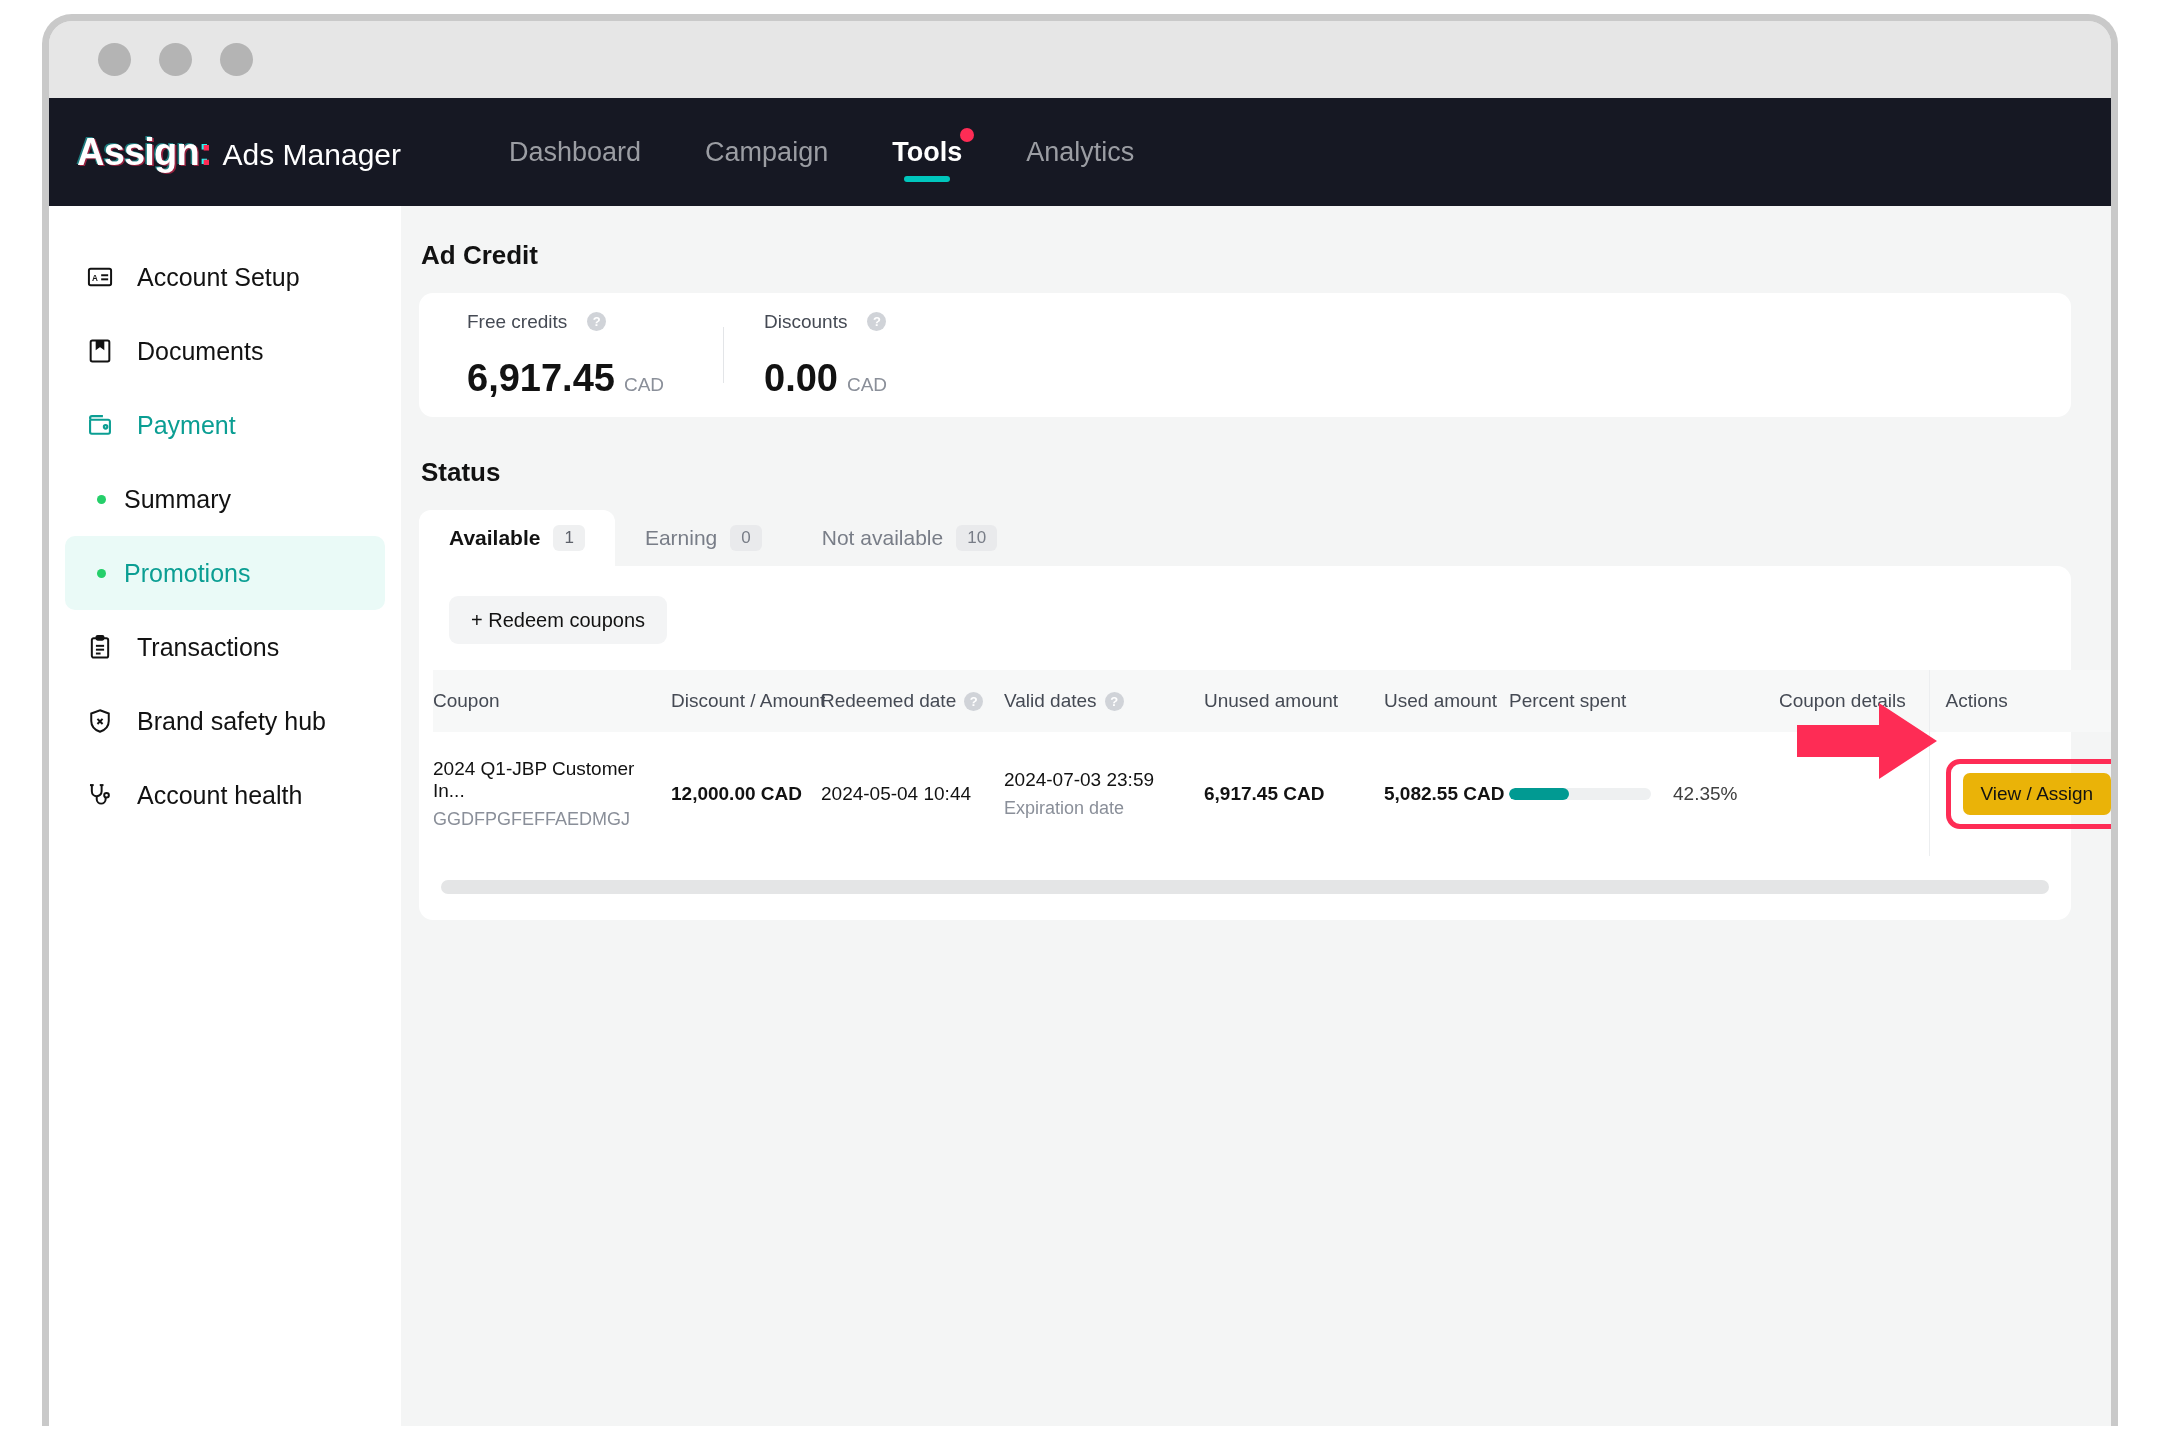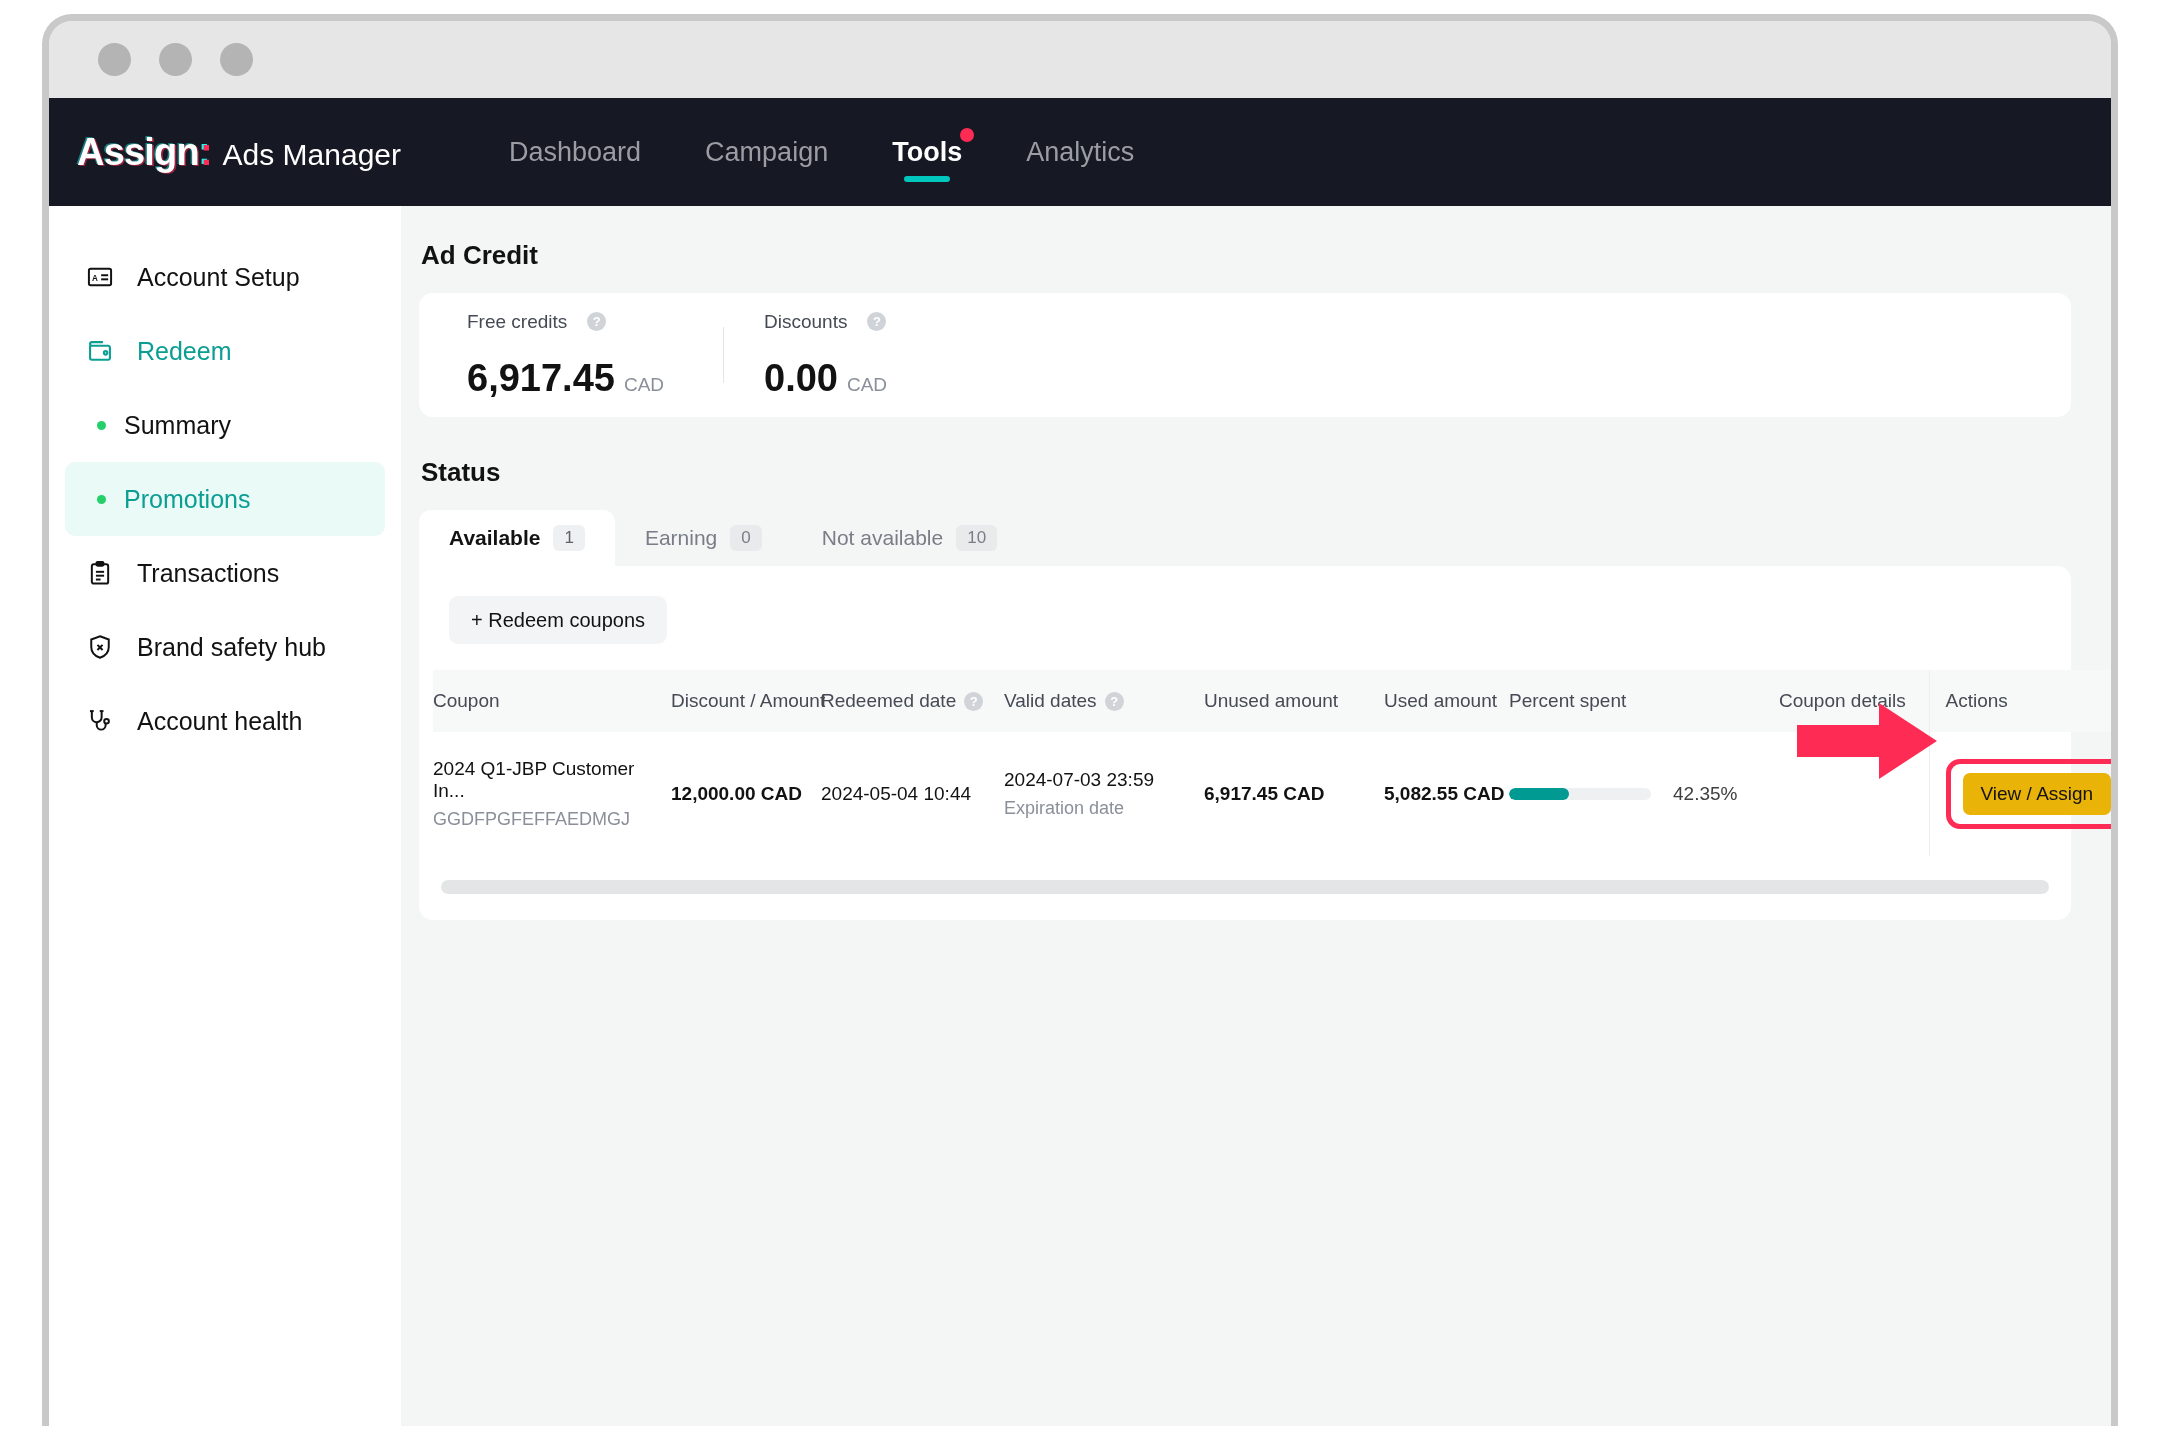--- a/index.html
+++ b/index.html
@@ -368,30 +368,39 @@
           <svg width="28" height="28" viewBox="0 0 24 24" fill="none" stroke="#121212" stroke-width="1.7">
             <rect x="2.5" y="5" width="19" height="14" rx="1.5"></rect>
             <text x="5.2" y="15" font-size="7" fill="#121212" stroke="none" font-family="Liberation Sans, sans-serif" font-weight="bold">A</text>
             <line x1="13" y1="10.5" x2="19" y2="10.5"></line>
             <line x1="13" y1="14" x2="19" y2="14"></line>
           </svg>
         </span>
         <span>Account Setup</span>
       </div>
 
+      <div class="side-item">
+        <span class="side-icon">
+          <svg width="28" height="28" viewBox="0 0 24 24" fill="none" stroke="#121212" stroke-width="1.7">
+            <rect x="4" y="3" width="16" height="18" rx="1.5"></rect>
+            <path d="M9 3 v7 l3-2.2 3 2.2 V3" fill="#121212" stroke="#121212" stroke-width="1.4"></path>
+          </svg>
+        </span>
+        <span>Documents</span>
+      </div>
 
       <div class="side-item active">
         <span class="side-icon">
           <svg width="28" height="28" viewBox="0 0 24 24" fill="none" stroke="#0b9e93" stroke-width="1.8">
             <path d="M3.5 7.5 v10.5 a1.5 1.5 0 0 0 1.5 1.5 h14 a1.5 1.5 0 0 0 1.5 -1.5 V9 a1.5 1.5 0 0 0 -1.5 -1.5 H5 a1.5 1.5 0 0 1 -1.5 -1.5 V5.6"></path>
             <path d="M3.5 6 a1.6 1.6 0 0 1 1.6 -1.6 h9.4"></path>
             <circle cx="16.8" cy="13.6" r="1.5"></circle>
           </svg>
         </span>
-        <span>Redeem</span>
+        <span>Payment</span>
       </div>
 
       <div class="side-sub">
         <span class="sub-bullet"></span>
         <span>Summary</span>
       </div>
 
       <div class="side-sub active">
         <span class="sub-bullet"></span>
         <span>Promotions</span>

